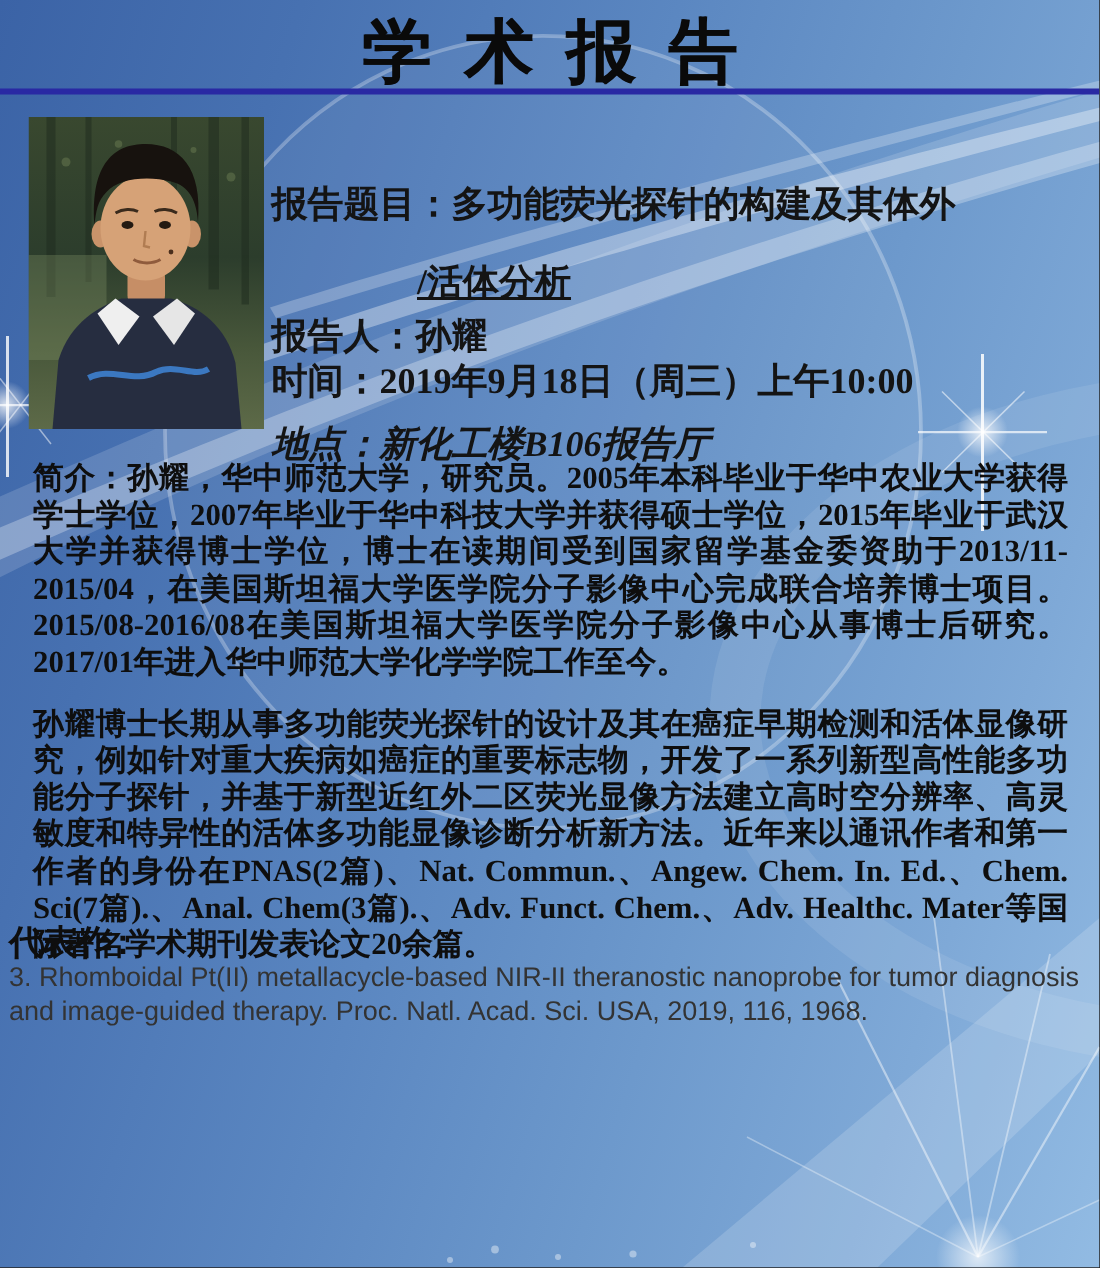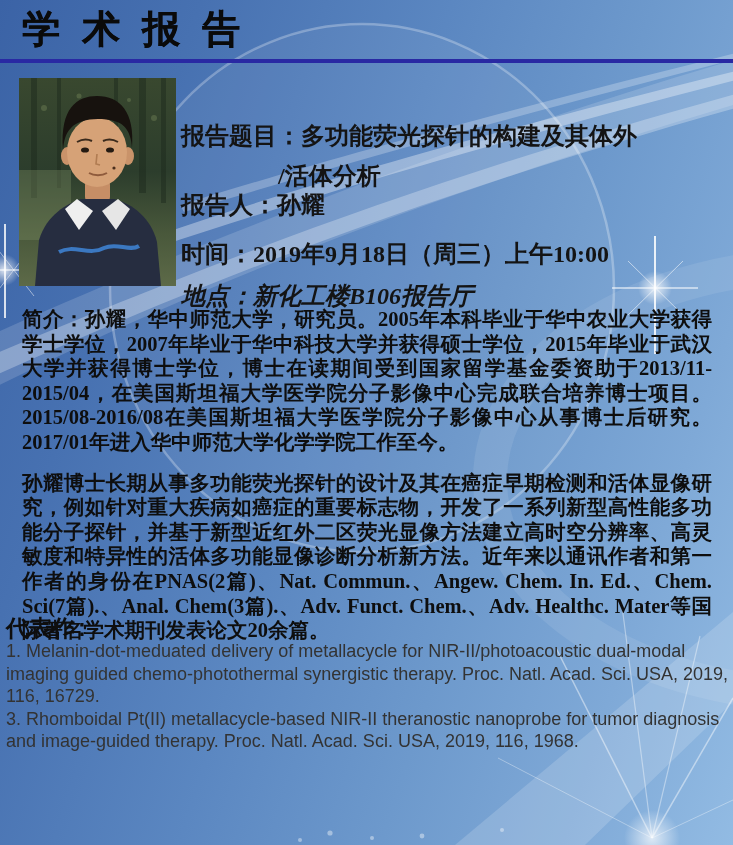--- a/index.html
+++ b/index.html
@@ -6,34 +6,34 @@
   .poster{
     position:relative;
     width:733px;height:845px;
     overflow:hidden;
     background:linear-gradient(108deg,#3b63a6 0%,#4771b1 20%,#5b87c1 45%,#6d99cc 65%,#7fa9d7 83%,#92bbe3 100%);
     font-family:"Liberation Serif",serif;
   }
   .bg-decor{position:absolute;left:0;top:0;width:733px;height:845px;z-index:0;}
   .banner-title{
     position:absolute;left:0;top:4px;width:100%;z-index:2;
-    text-align:left;font-size:38px;font-weight:900;color:#0a0a0a;
+    text-align:center;font-size:46px;font-weight:900;color:#0a0a0a;
     letter-spacing:22px;padding-left:22px;box-sizing:border-box;
     text-shadow:0.6px 0 #0a0a0a;
     font-family:Liberation Mono, monospace;
   }
   .divider{position:absolute;left:0;top:59px;width:733px;height:4px;background:#2929a3;z-index:2;}
   .photo{position:absolute;left:19px;top:78px;width:157px;height:208px;z-index:2;}
   .photo svg{display:block;width:100%;height:100%;}
   .details{position:absolute;left:181px;top:84px;width:552px;z-index:2;
     font-size:24px;font-weight:700;color:#141414;white-space:nowrap;}
   .details .line{position:absolute;left:0;margin-top:36px;}
   .dl1{top:0;}
-  .dl2{top:40px;padding-left:97px;}
-  .dl3{top:69px;}
+  .dl2{top:52px;padding-left:97px;text-decoration:underline;}
+  .dl3{top:88px;}
   .dl4{top:118px;}
   .dl5{top:160px;font-style:italic;}
   .bio{position:absolute;left:6px;top:291px;width:722px;z-index:2;
     font-size:20.5px;line-height:24.6px;font-weight:700;color:#0e0e0e;text-align:justify;}
   .bio p{margin:16px;}
   .pubs-heading{position:absolute;left:6px;top:613px;z-index:2;
     font-family:Liberation Mono, monospace;font-size:23px;font-weight:900;color:#0e0e0e;}
   .pubs{position:absolute;left:6px;top:640px;width:724px;z-index:2;
     font-family:"Liberation Sans",sans-serif;font-size:18px;line-height:22.5px;color:#333;}
   .pub{margin:0;}
@@ -156,17 +156,16 @@
     <div class="line dl5"><span>地点：</span><span>新化工楼B106报告厅</span></div>
   </div>
 
   <div class="bio">
     <p><span>简介：</span><span>孙耀，华中师范大学，研究员。2005年本科毕业于华中农业大学获得学士学位，2007年毕业于华中科技大学并获得硕士学位，2015年毕业于武汉大学并获得博士学位，博士在读期间受到国家留学基金委资助于2013/11-2015/04，在美国斯坦福大学医学院分子影像中心完成联合培养博士项目。2015/08-2016/08在美国斯坦福大学医学院分子影像中心从事博士后研究。2017/01年进入华中师范大学化学学院工作至今。</span></p>
     <p>孙耀博士长期从事多功能荧光探针的设计及其在癌症早期检测和活体显像研究，例如针对重大疾病如癌症的重要标志物，开发了一系列新型高性能多功能分子探针，并基于新型近红外二区荧光显像方法建立高时空分辨率、高灵敏度和特异性的活体多功能显像诊断分析新方法。近年来以通讯作者和第一作者的身份在PNAS(2篇)、Nat. Commun.、Angew. Chem. In. Ed.、Chem. Sci(7篇).、Anal. Chem(3篇).、Adv. Funct. Chem.、Adv. Healthc. Mater等国际著名学术期刊发表论文20余篇。</p>
   </div>
 
   <div class="pubs-heading">代表作:</div>
   <div class="pubs">
-    <div class="pub">1. Melanin-dot-meduated delivery of metallacycle for NIR-II/photoacoustic dual-modal imaging guided chemo-photothermal synergistic therapy. Proc. Natl. Acad. Sci. USA, 2019, 116, 16729.</div>
     <div class="pub">3. Rhomboidal Pt(II) metallacycle-based NIR-II theranostic nanoprobe for tumor diagnosis and image-guided therapy. Proc. Natl. Acad. Sci. USA, 2019, 116, 1968.</div>
   </div>
 
 </div>
 
 </body></html>

